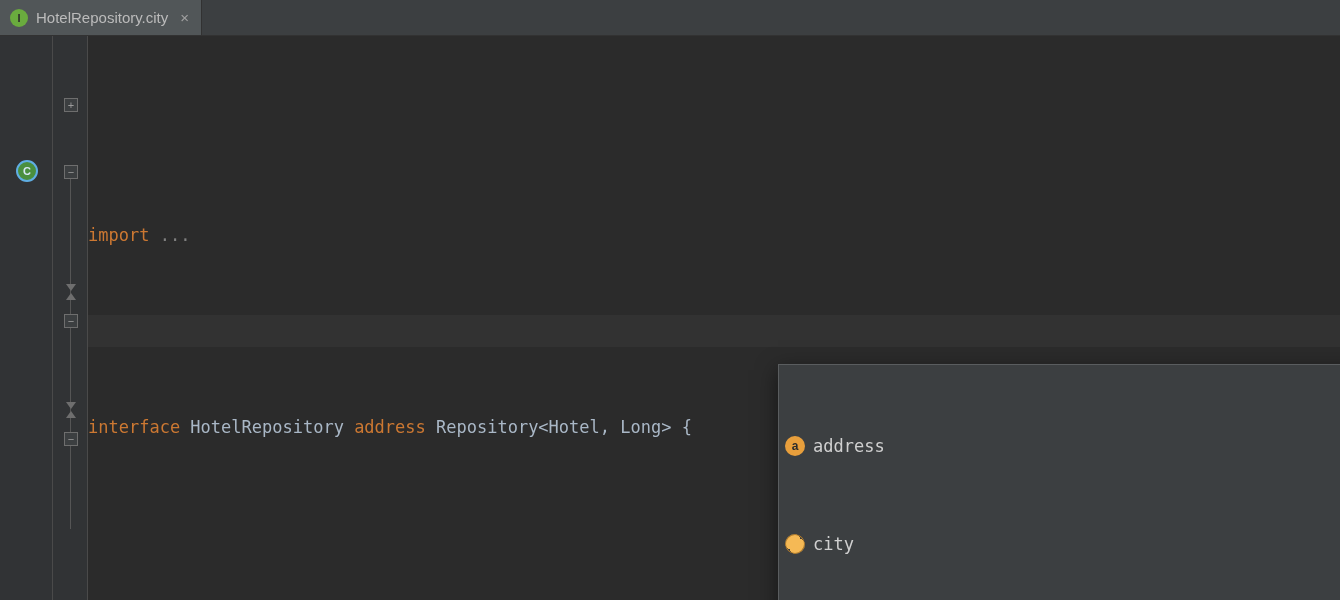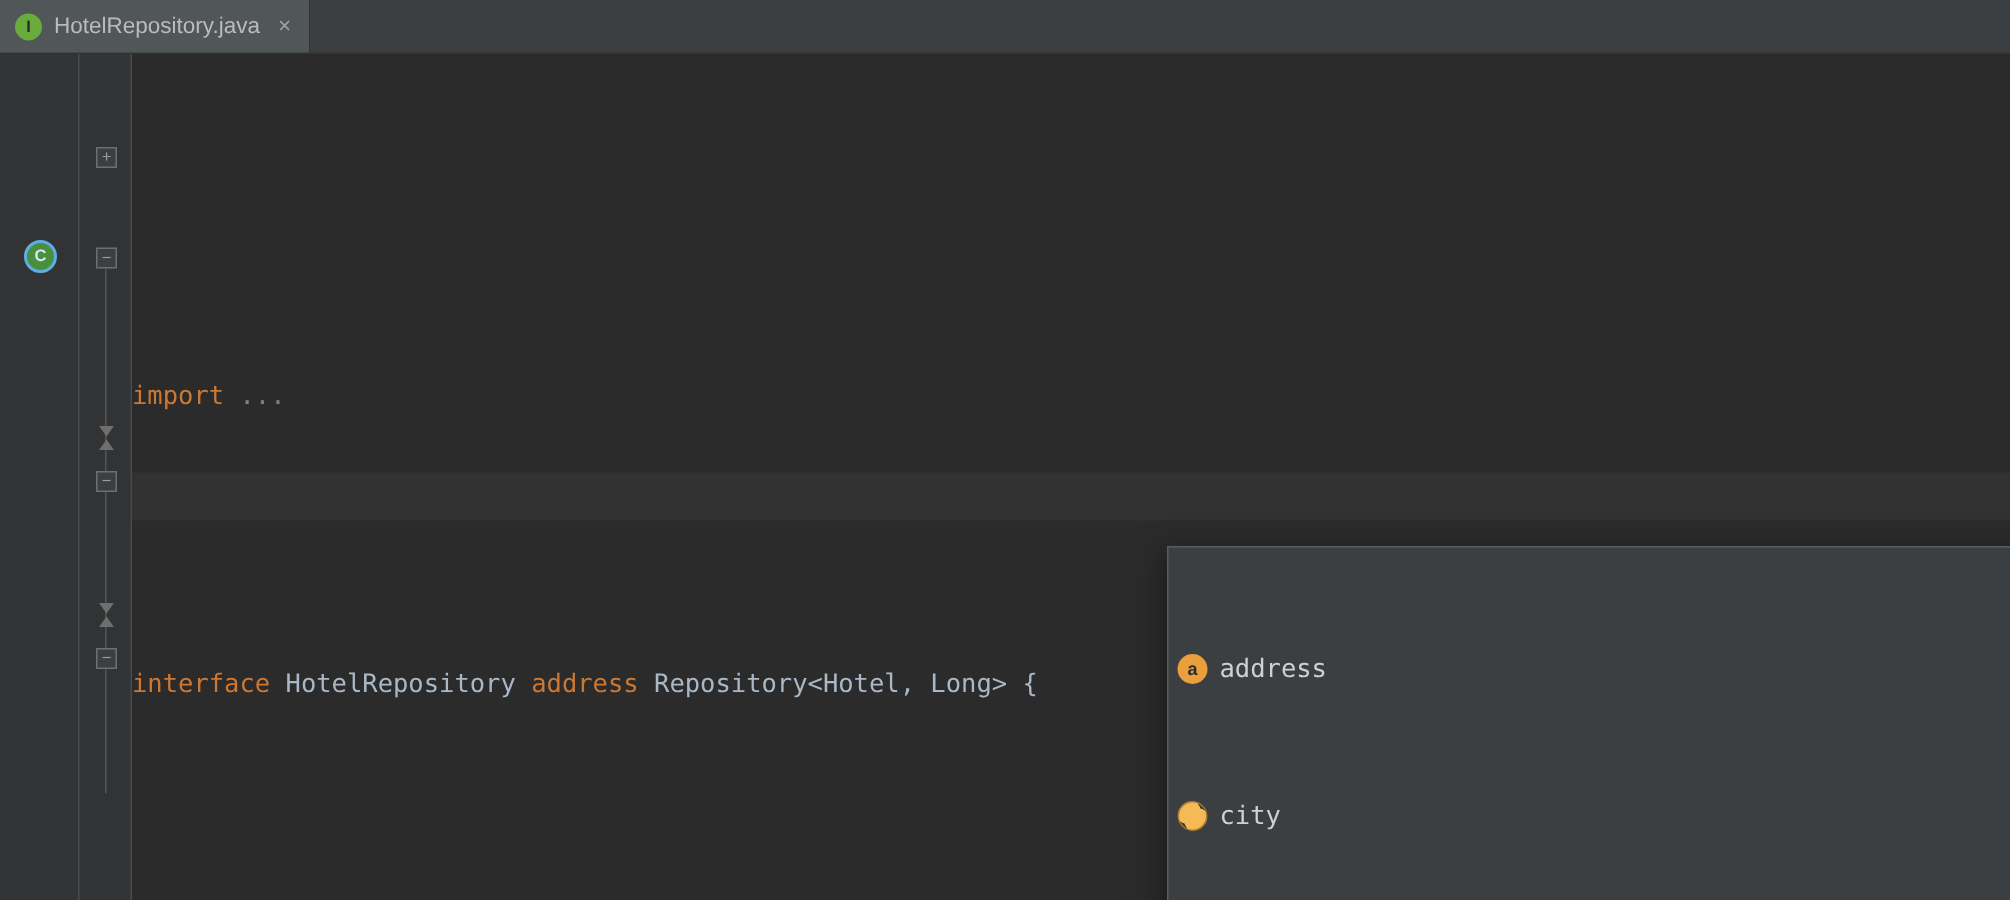--- a/index.html
+++ b/index.html
@@ -102,21 +102,21 @@
   .hourglass::before, .hourglass::after {
     content:''; position:absolute; left:0; width:0; height:0;
     border-left:5px solid transparent;
     border-right:5px solid transparent;
   }
   .hourglass::before { top:0; border-top:7px solid #6e6e6e; }
   .hourglass::after { bottom:0; border-bottom:7px solid #6e6e6e; }
 
   .code-area {
     flex: 1;
-    padding-top: 84px;
+    padding-top: 55px;
     position: relative;
     line-height: 32px;
     white-space: pre;
   }
   .line { padding-left: 0; height:32px; }
   .current-line {
     position:absolute;
     left:0; right:0;
     height:32px;
     background:#323232;
@@ -160,21 +160,21 @@
     box-shadow: inset 0 0 0 1px #b07a2a;
   }
   .popup-row .nm { flex:1; color:#d0d0d0; }
 </style>
 </head>
 <body>
 
 <div class="tab-bar">
   <div class="tab">
     <span class="file-icon">I</span>
-    <span>HotelRepository.java</span>
+    <span>HotelRepository.city</span>
     <span class="close">×</span>
   </div>
 </div>
 
 <div class="editor">
   <div class="gutter">
     <div class="gutter-split"></div>
     <div class="fold" style="top:62px">+</div>
     <div class="gut-icon impl-icon" style="top:124px">C</div>
     <div class="fold" style="top:129px">−</div>

